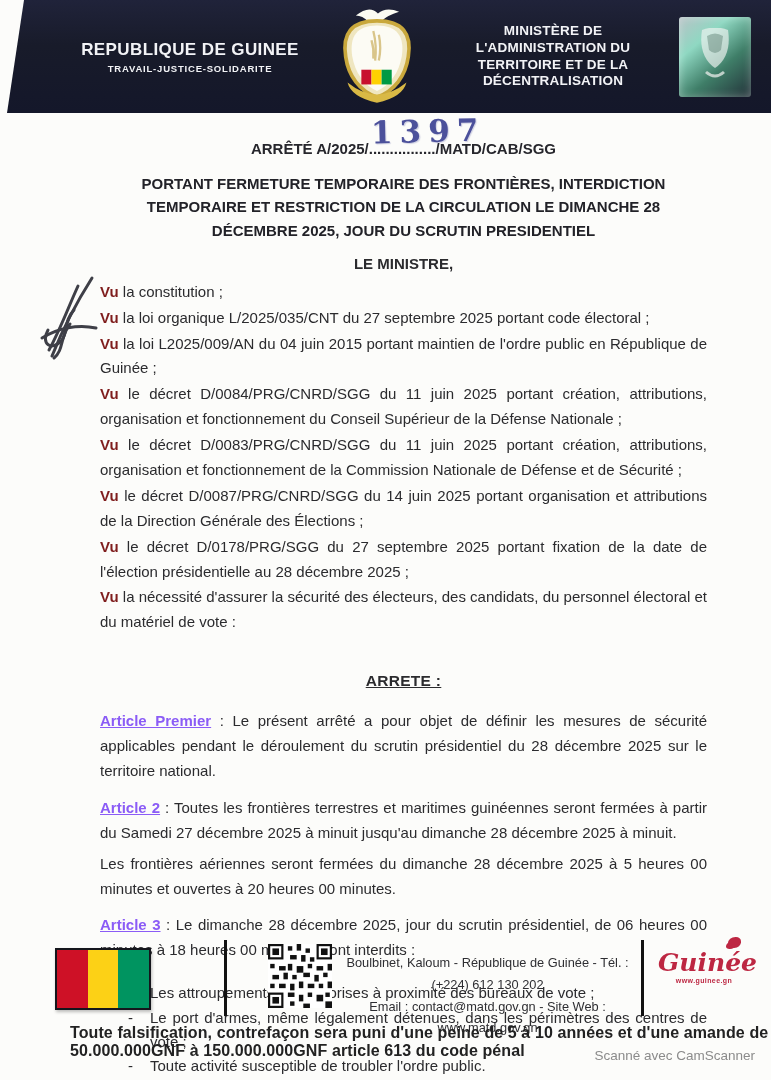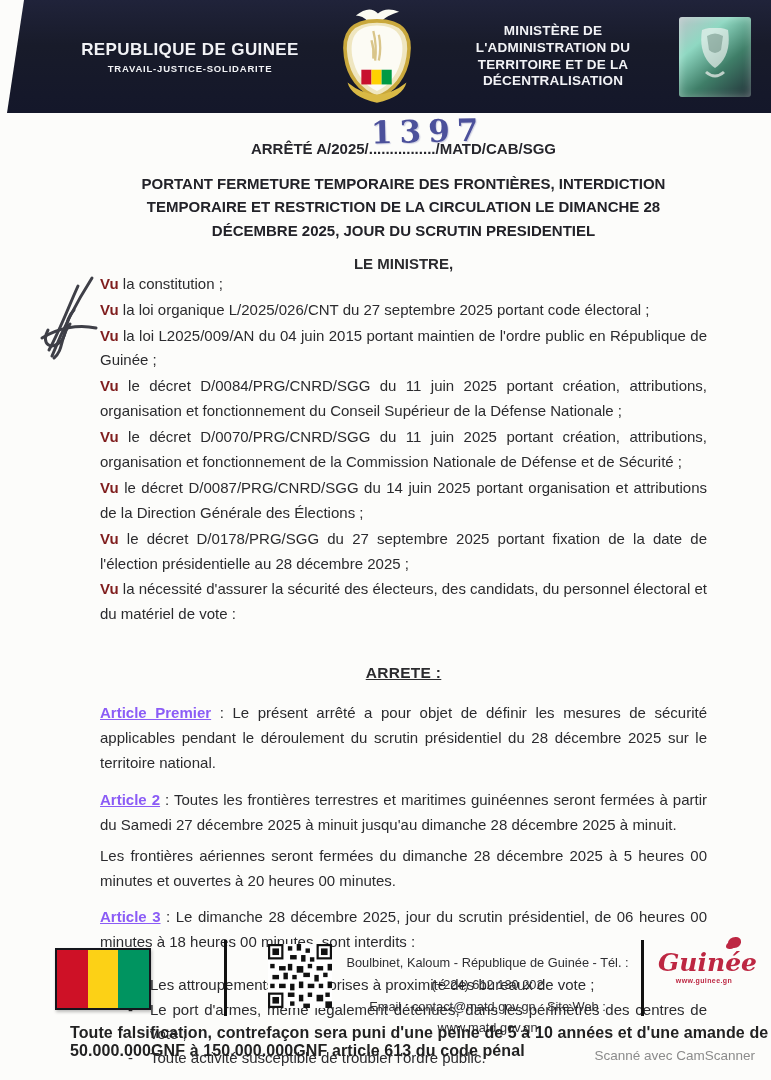--- a/index.html
+++ b/index.html
@@ -34,21 +34,21 @@
   .doc { position:absolute; top:140px; left:100px; width:607px; }
   .ref-line { text-align:center; font-weight:bold; font-size:15px; color:#26262c; position:relative; margin-bottom:15px; }
   .dots-wrap { position:relative; display:inline-block; }
   .handwritten {
     position:absolute; left:2px; top:-27px;
     font-family:"DejaVu Serif", serif; font-weight:bold; font-size:31px;
     color:#3e4394; letter-spacing:7px; transform:rotate(-1.5deg);
     text-shadow:1px 1px 1px rgba(62,67,148,.25); opacity:.92; white-space:nowrap;
   }
   .doc-title { text-align:center; font-weight:bold; font-size:15px; line-height:1.55; color:#222228; margin:0 4px 13px; }
-  .salutation { text-align:center; font-weight:bold; font-size:15px; margin-bottom:0; }
+  .salutation { text-align:center; font-weight:bold; font-size:15px; margin-bottom:8px; }
   .clause { font-size:15px; line-height:1.66; text-align:justify; margin-bottom:1px; }
   .clause b { color:#7f1d1d; }
   .arrete-heading { text-align:center; font-weight:bold; font-size:15.5px; text-decoration:underline; margin:37px 0 19px; letter-spacing:.3px; }
   .article { font-size:15px; line-height:1.66; text-align:justify; margin-bottom:12px; }
   .article-label { font-weight:bold; text-decoration:underline; color:#8b5cf6; }
   .article-extra { font-size:15px; line-height:1.66; text-align:justify; margin:-6px 0 12px; }
   ul.bullets { list-style:none; margin:2px 0 0 28px; }
   ul.bullets li { font-size:15px; line-height:1.62; position:relative; padding-left:22px; text-align:justify; }
   ul.bullets li::before { content:"-"; position:absolute; left:0; top:0; }
   
@@ -126,24 +126,24 @@
 
     <div class="ref-line"><span>ARRÊTÉ A/2025/</span><span class="dots-wrap"><span>................</span><span class="handwritten">1397</span></span><span>/MATD/CAB/SGG</span>
     </div>
 
     <div class="doc-title">PORTANT FERMETURE TEMPORAIRE DES FRONTIÈRES, INTERDICTION TEMPORAIRE ET RESTRICTION DE LA CIRCULATION LE DIMANCHE 28 DÉCEMBRE 2025, JOUR DU SCRUTIN PRESIDENTIEL</div>
 
     <div class="salutation">LE MINISTRE,</div>
 
     <div class="clauses">
       <p class="clause"><b>Vu</b><span> la constitution ;</span></p>
-      <p class="clause"><b>Vu</b><span> la loi organique L/2025/026/CNT du 27 septembre 2025 portant code électoral ;</span></p>
+      <p class="clause"><b>Vu</b><span> la loi organique L/2025/035/CNT du 27 septembre 2025 portant code électoral ;</span></p>
       <p class="clause"><b>Vu</b><span> la loi L2025/009/AN du 04 juin 2015 portant maintien de l'ordre public en République de Guinée ;</span></p>
       <p class="clause"><b>Vu</b><span> le décret D/0084/PRG/CNRD/SGG du 11 juin 2025 portant création, attributions, organisation et fonctionnement du Conseil Supérieur de la Défense Nationale ;</span></p>
-      <p class="clause"><b>Vu</b><span> le décret D/0070/PRG/CNRD/SGG du 11 juin 2025 portant création, attributions, organisation et fonctionnement de la Commission Nationale de Défense et de Sécurité ;</span></p>
+      <p class="clause"><b>Vu</b><span> le décret D/0083/PRG/CNRD/SGG du 11 juin 2025 portant création, attributions, organisation et fonctionnement de la Commission Nationale de Défense et de Sécurité ;</span></p>
       <p class="clause"><b>Vu</b><span> le décret D/0087/PRG/CNRD/SGG du 14 juin 2025 portant organisation et attributions de la Direction Générale des Élections ;</span></p>
       <p class="clause"><b>Vu</b><span> le décret D/0178/PRG/SGG du 27 septembre 2025 portant fixation de la date de l'élection présidentielle au 28 décembre 2025 ;</span></p>
       <p class="clause"><b>Vu</b><span> la nécessité d'assurer la sécurité des électeurs, des candidats, du personnel électoral et du matériel de vote :</span></p>
     </div>
 
     <div class="arrete-heading">ARRETE :</div>
 
     <p class="article"><span class="article-label">Article Premier</span><span> : Le présent arrêté a pour objet de définir les mesures de sécurité applicables pendant le déroulement du scrutin présidentiel du 28 décembre 2025 sur le territoire national.</span>
     </p>
 

